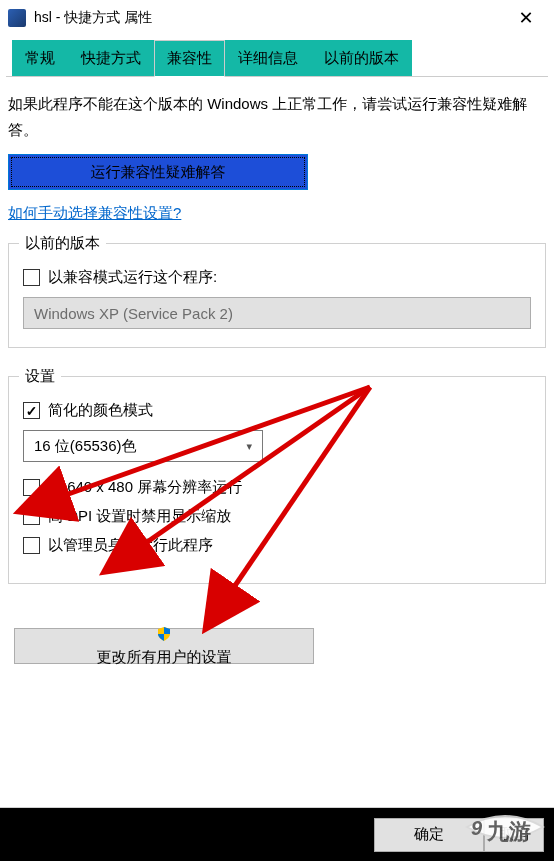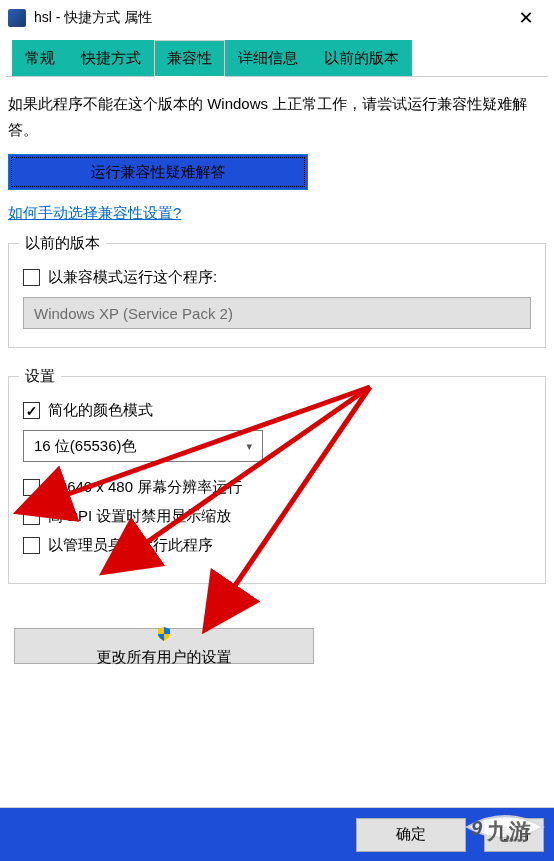--- a/index.html
+++ b/index.html
@@ -18,21 +18,21 @@
 .fieldset { border: 1px solid #d0d0d0; margin-top: 20px; padding: 14px 14px 18px 14px; position: relative; }
 .legend { position: absolute; top: -10px; left: 10px; background: #fff; padding: 0 6px; font-size: 15px; }
 .chk-row { display: flex; align-items: center; margin: 10px 0; font-size: 15px; }
 .chk { width: 17px; height: 17px; border: 1px solid #333; margin-right: 8px; display:flex; align-items:center; justify-content:center; font-size:14px; line-height:1; cursor:pointer; }
 .chk.checked::after { content: "✓"; font-weight: bold; }
 .combo { height: 32px; border: 1px solid #adadad; background: #e1e1e1; display: flex; align-items: center; padding: 0 10px; font-size: 15px; color: #6d6d6d; position: relative; cursor:pointer; }
 .combo.enabled { background: #fff; color: #000; border-color: #7a7a7a; }
 .combo .arrow { position: absolute; right: 10px; font-size: 11px; color:#555; }
 .shield-btn { width: 300px; height: 36px; border: 1px solid #adadad; background: #e1e1e1; display:flex; align-items:center; justify-content:center; gap:6px; font-size:15px; cursor:pointer; margin-top: 44px; margin-left: 6px; flex-direction: column; }
 .shield-btn .shield { width:16px; height:16px; display:inline-block; }
-.bottom-bar { position: absolute; bottom: 0; left: 0; right: 0; height: 54px; border-top: 1px solid #d0d0d0; display: flex; align-items: center; justify-content: flex-end; gap: 18px; padding: 0 10px; background:#1d4ed8; }
+.bottom-bar { position: absolute; bottom: 0; left: 0; right: 0; height: 54px; border-top: 1px solid #d0d0d0; display: flex; align-items: center; justify-content: flex-end; gap: 0; padding: 0 10px; background:#000000; }
 .std-btn { width: 110px; height: 34px; border: 1px solid #adadad; background: #e1e1e1; font-size: 15px; cursor:pointer; display:flex; align-items:center; justify-content:center; }
 .std-btn.cut { width: 60px; }
 .arrows-layer { position:absolute; left:0; top:0; pointer-events:none; }
 .watermark { position:absolute; right:2px; bottom:2px; opacity:0.9; }
 </style>
 </head>
 <body>
 
 <div class="titlebar">
   <span class="icon"></span>

